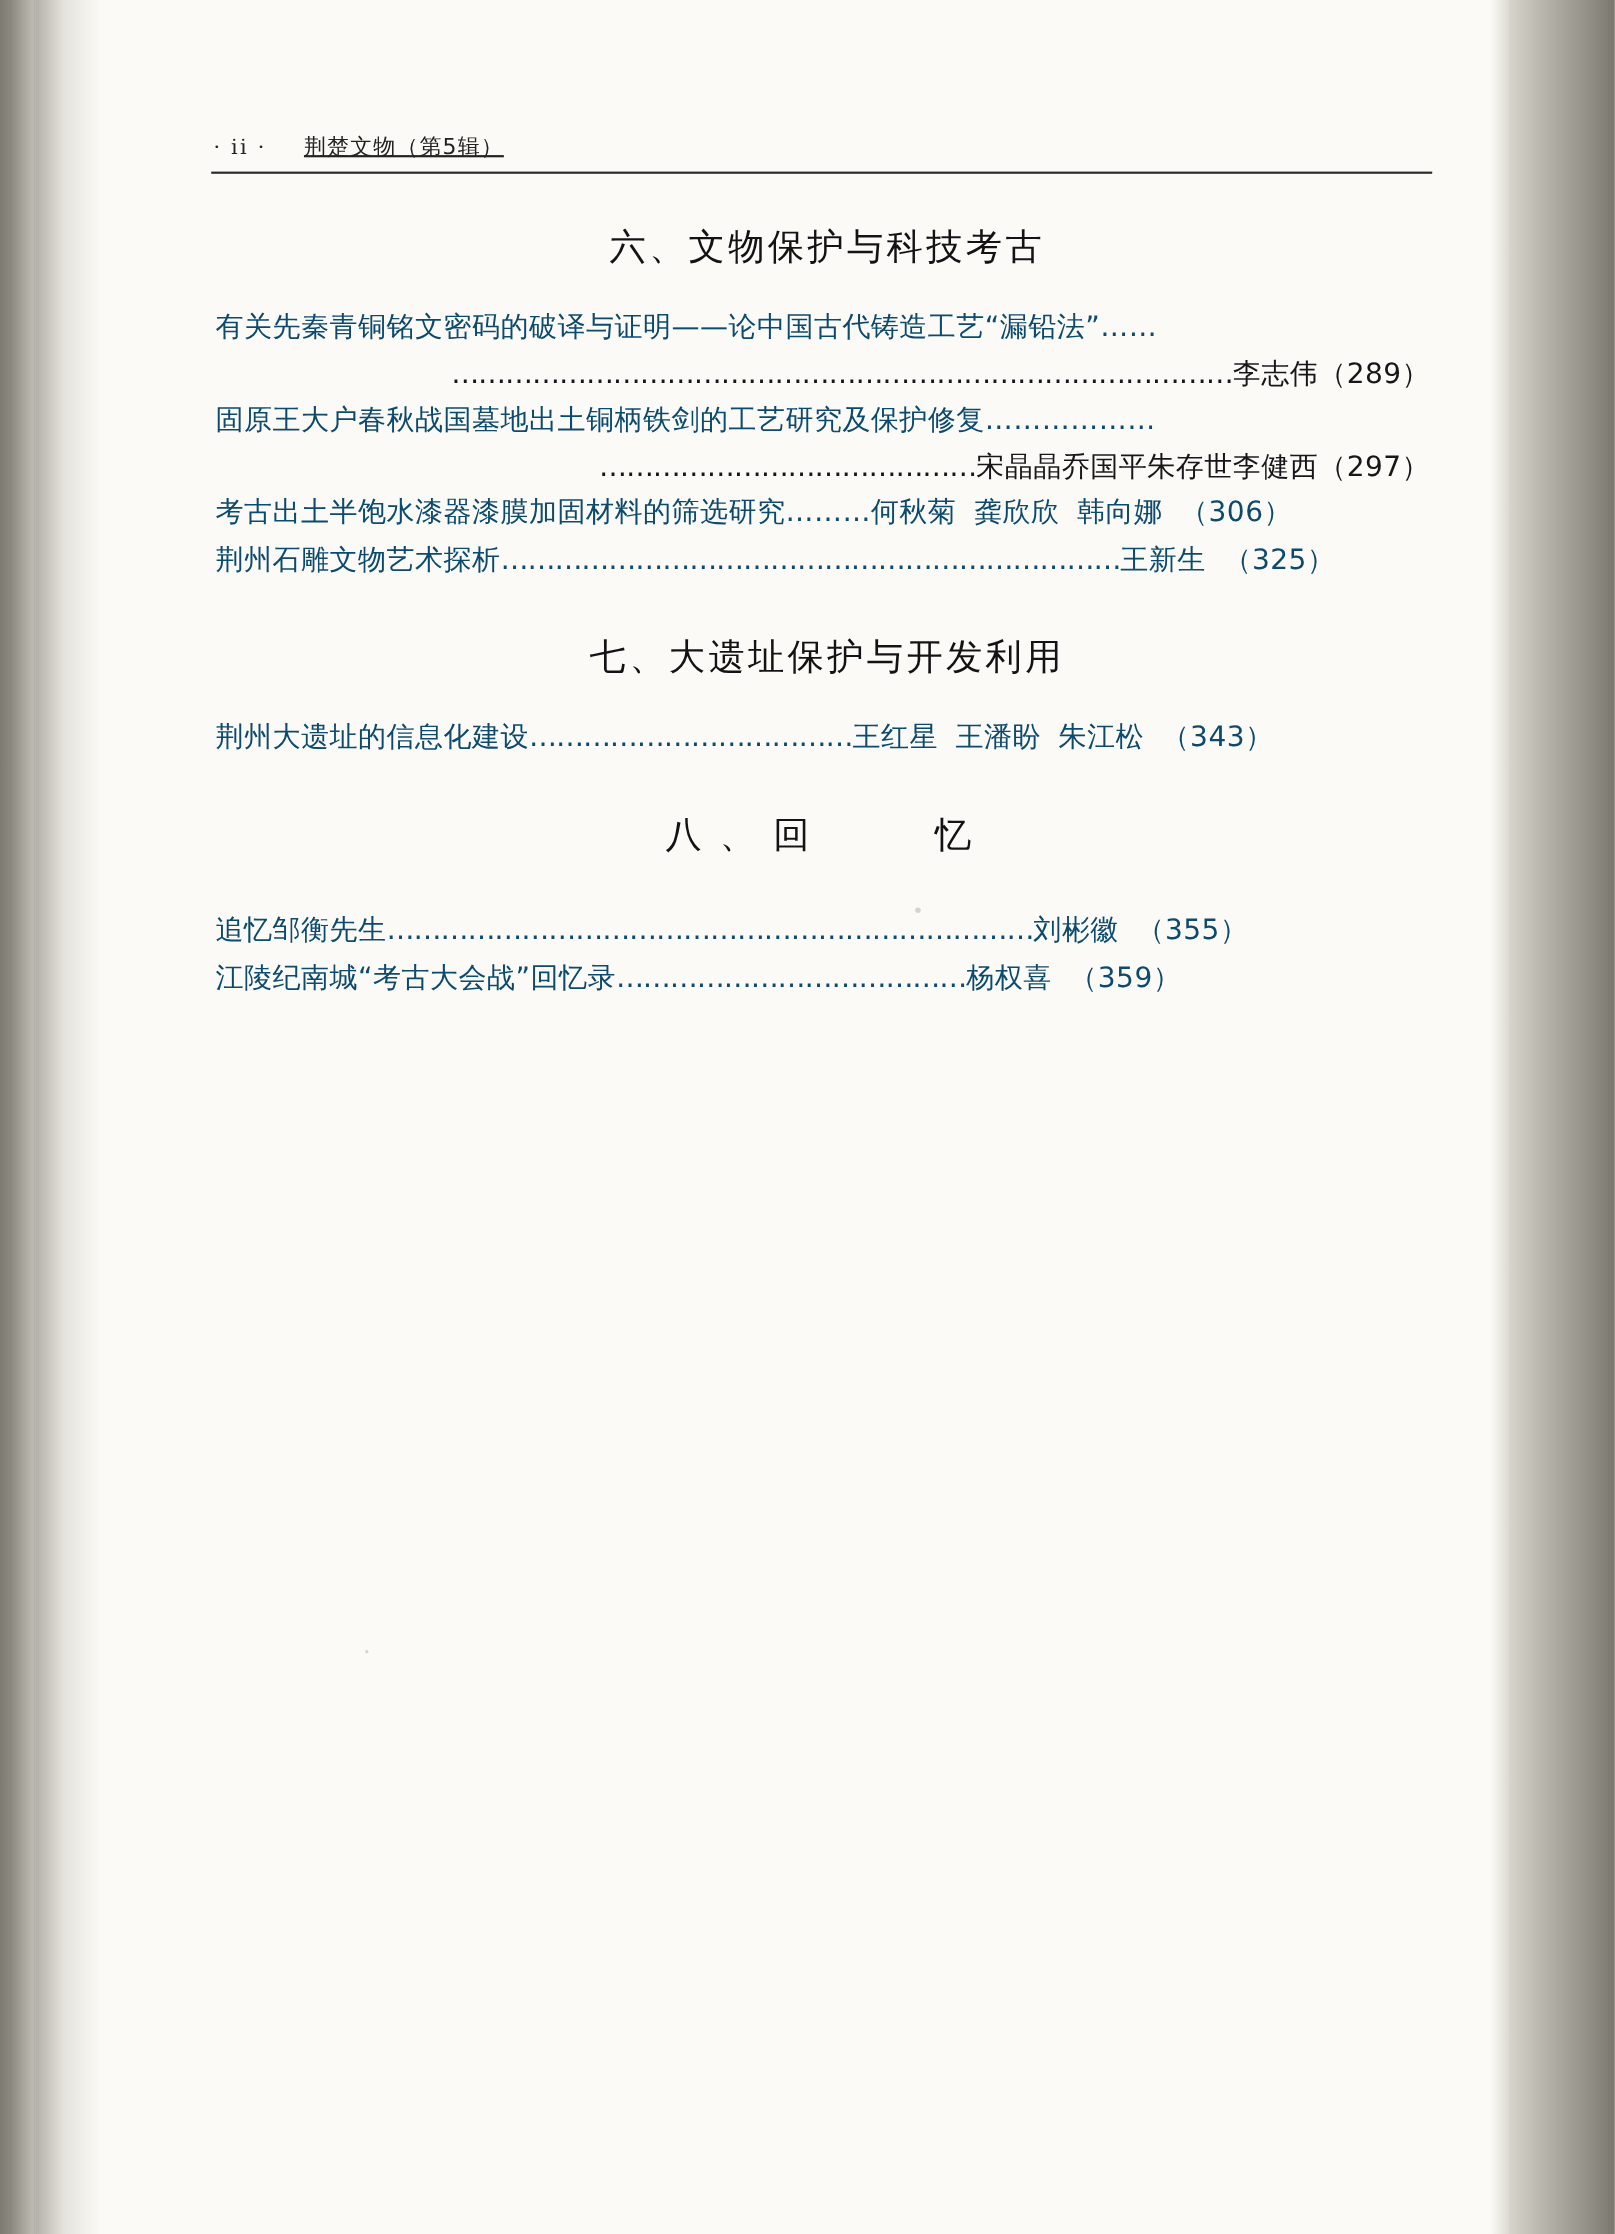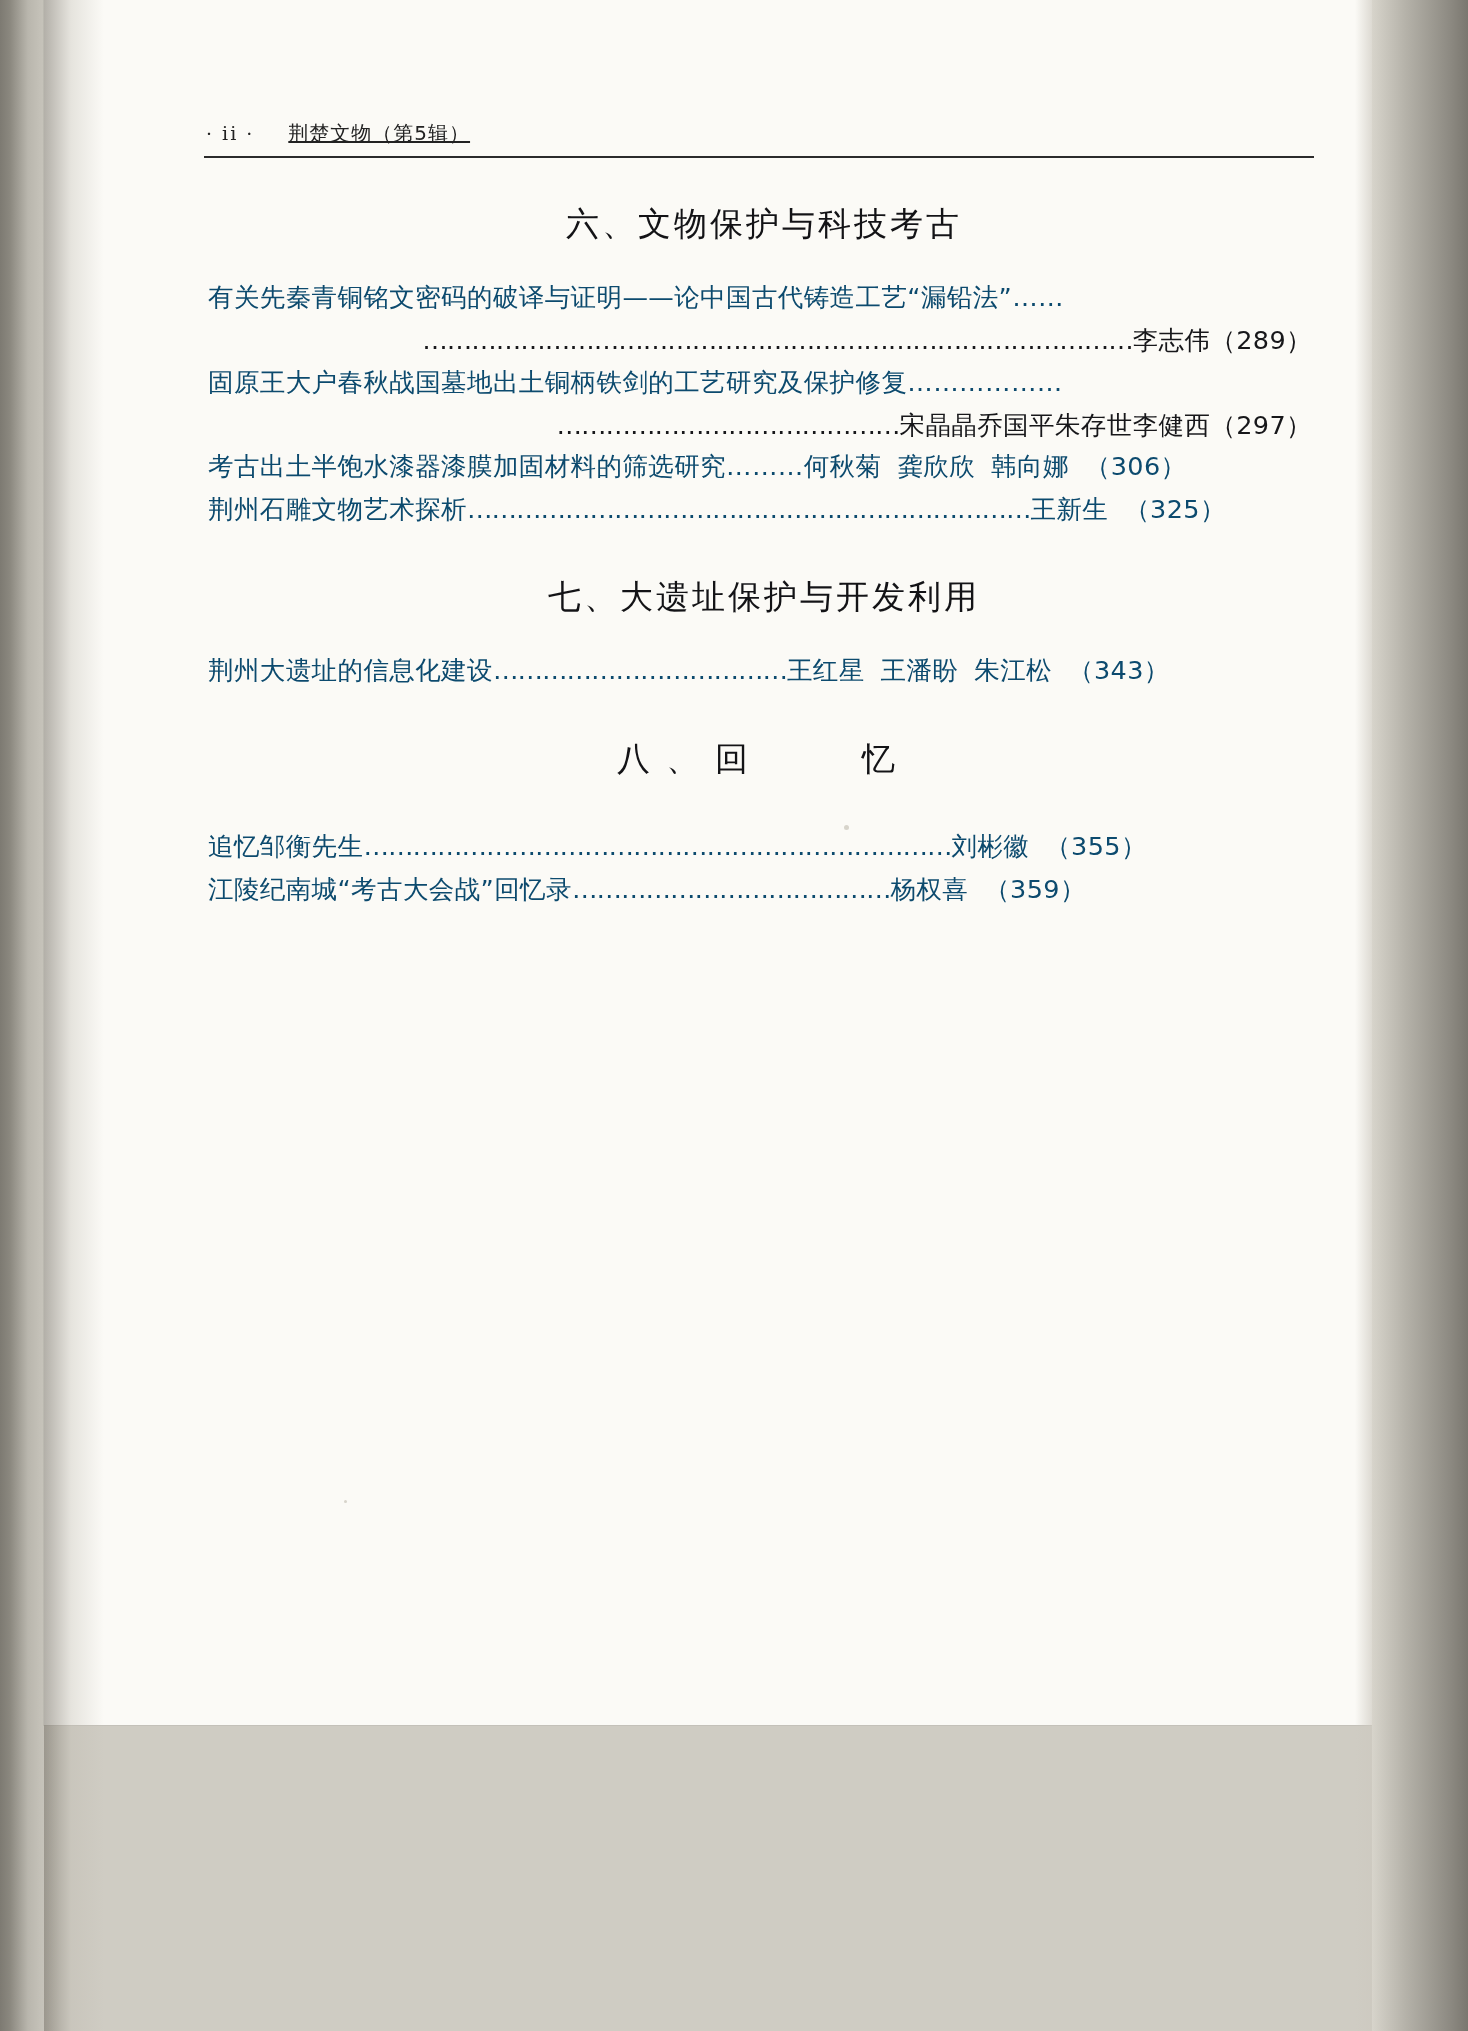--- a/index.html
+++ b/index.html
@@ -17,24 +17,24 @@
   }
   
   .scan-bg {
     position: absolute;
     inset: 0;
     background:
       linear-gradient(90deg, #7d7a72 0px, #8b887f 10px, #b9b6ad 28px, #c4c1b8 40px, #cfccc3 60px);
   }
   .paper {
     position: absolute;
-    left: 44px;
+    left: 32px;
     top: 0px;
     width: 1372px;
-    height: 1725px;
+    height: 2031px;
     background: #fbfaf6;
     box-shadow: 0 0 0 1px rgba(0,0,0,0.05);
   }
   
   .binding {
     position: absolute;
     left: 0px;
     top: 0px;
     width: 60px;
     height: 2031px;

